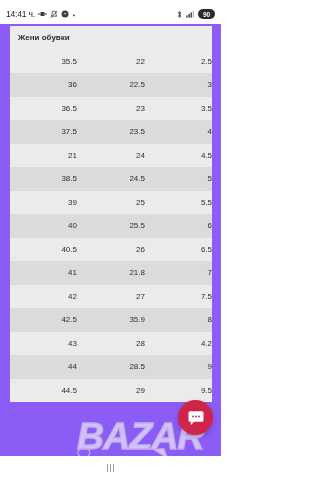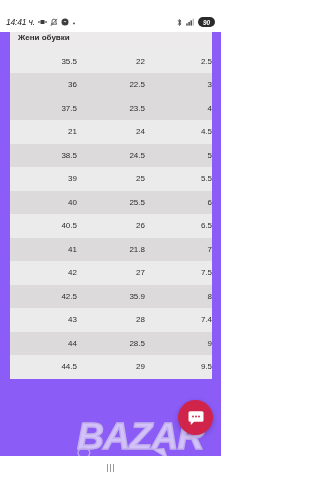--- a/index.html
+++ b/index.html
@@ -14,28 +14,27 @@
     position: relative;
     width: 221px;
     height: 480px;
     background: #ffffff;
     overflow: hidden;
   }
 
   
   #status-bar {
     position: absolute;
-    top: 12px; left: 0;
+    top: 4px; left: 0;
     width: 221px; height: 20px;
     display: flex;
     align-items: center;
     padding: 0 6px;
     background: #ffffff;
     z-index: 5;
-    font-style: italic;
   }
   .sb-left {
     display: flex;
     align-items: center;
     gap: 3px;
     flex: 1;
   }
   .sb-right {
     display: flex;
     align-items: center;
@@ -231,20 +230,25 @@
           <tr class="row-odd">
             <td>35.5</td>
             <td>22</td>
             <td>2.5</td>
           </tr>
           <tr class="row-even">
             <td>36</td>
             <td>22.5</td>
             <td>3</td>
           </tr>
+          <tr class="row-odd">
+            <td>36.5</td>
+            <td>23</td>
+            <td>3.5</td>
+          </tr>
           <tr class="row-even">
             <td>37.5</td>
             <td>23.5</td>
             <td>4</td>
           </tr>
           <tr class="row-odd">
             <td>21</td>
             <td>24</td>
             <td>4.5</td>
           </tr>
@@ -279,21 +283,21 @@
             <td>7.5</td>
           </tr>
           <tr class="row-even">
             <td>42.5</td>
             <td>35.9</td>
             <td>8</td>
           </tr>
           <tr class="row-odd">
             <td>43</td>
             <td>28</td>
-            <td>7.4</td>
+            <td>4.2</td>
           </tr>
           <tr class="row-even">
             <td>44</td>
             <td>28.5</td>
             <td>9</td>
           </tr>
           <tr class="row-odd">
             <td>44.5</td>
             <td>29</td>
             <td>9.5</td>

